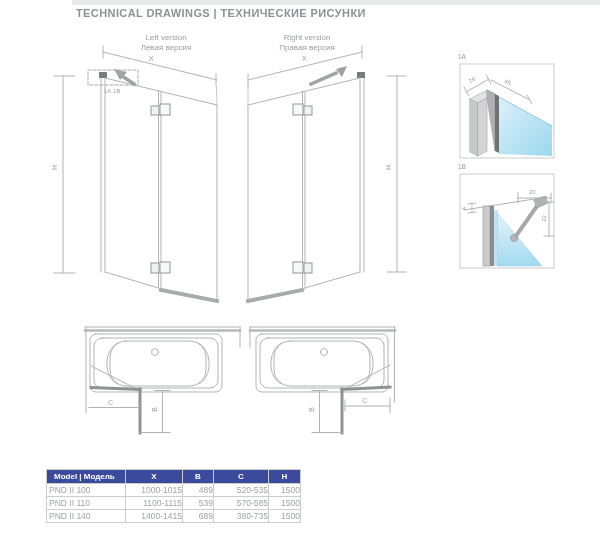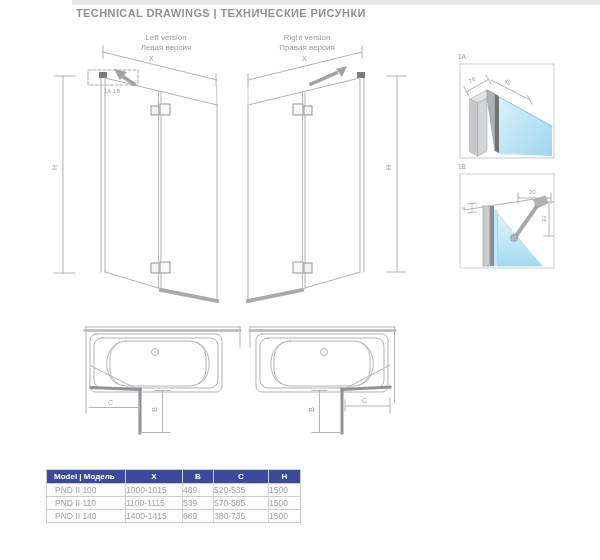--- a/index.html
+++ b/index.html
@@ -15,22 +15,22 @@
   .lbl{position:absolute;color:#9b9ea1;font-size:7px;line-height:7px;white-space:nowrap;}
   .lbl.rot{transform:rotate(-90deg);transform-origin:center;}
   .lbl.tiny{font-size:5.5px;letter-spacing:.3px;}
   .lbl.dim{font-size:6px;}
   .dtitle{position:absolute;color:#96999c;font-size:6.5px;}
   table.spec{position:absolute;left:46px;top:469px;width:254px;border-collapse:collapse;
              table-layout:fixed;font-size:8.5px;border-radius:27px;}
   table.spec th{background:#3c4a9b;color:#ffffff;font-weight:bold;font-size:8px;
                 border:1px solid #cbcdcf;height:13px;padding:0;text-align:center;}
   table.spec th.model{text-align:left;padding-left:7px;}
-  table.spec td{border:1px solid #cbcdcf;color:#a0a3a6;height:12px;padding:0;text-align:left;}
-  table.spec td.model{text-align:left;padding-left:8px;}
+  table.spec td{border:1px solid #cbcdcf;color:#a0a3a6;height:12px;padding:0;text-align:right;}
+  table.spec td.model{text-align:left;padding-left:2px;}
 </style>
 </head>
 <body>
 
 <div class="page">
 
   <div class="top-strip"></div>
 
   <div class="page-title">TECHNICAL DRAWINGS | ТЕХНИЧЕСКИЕ РИСУНКИ</div>
 

